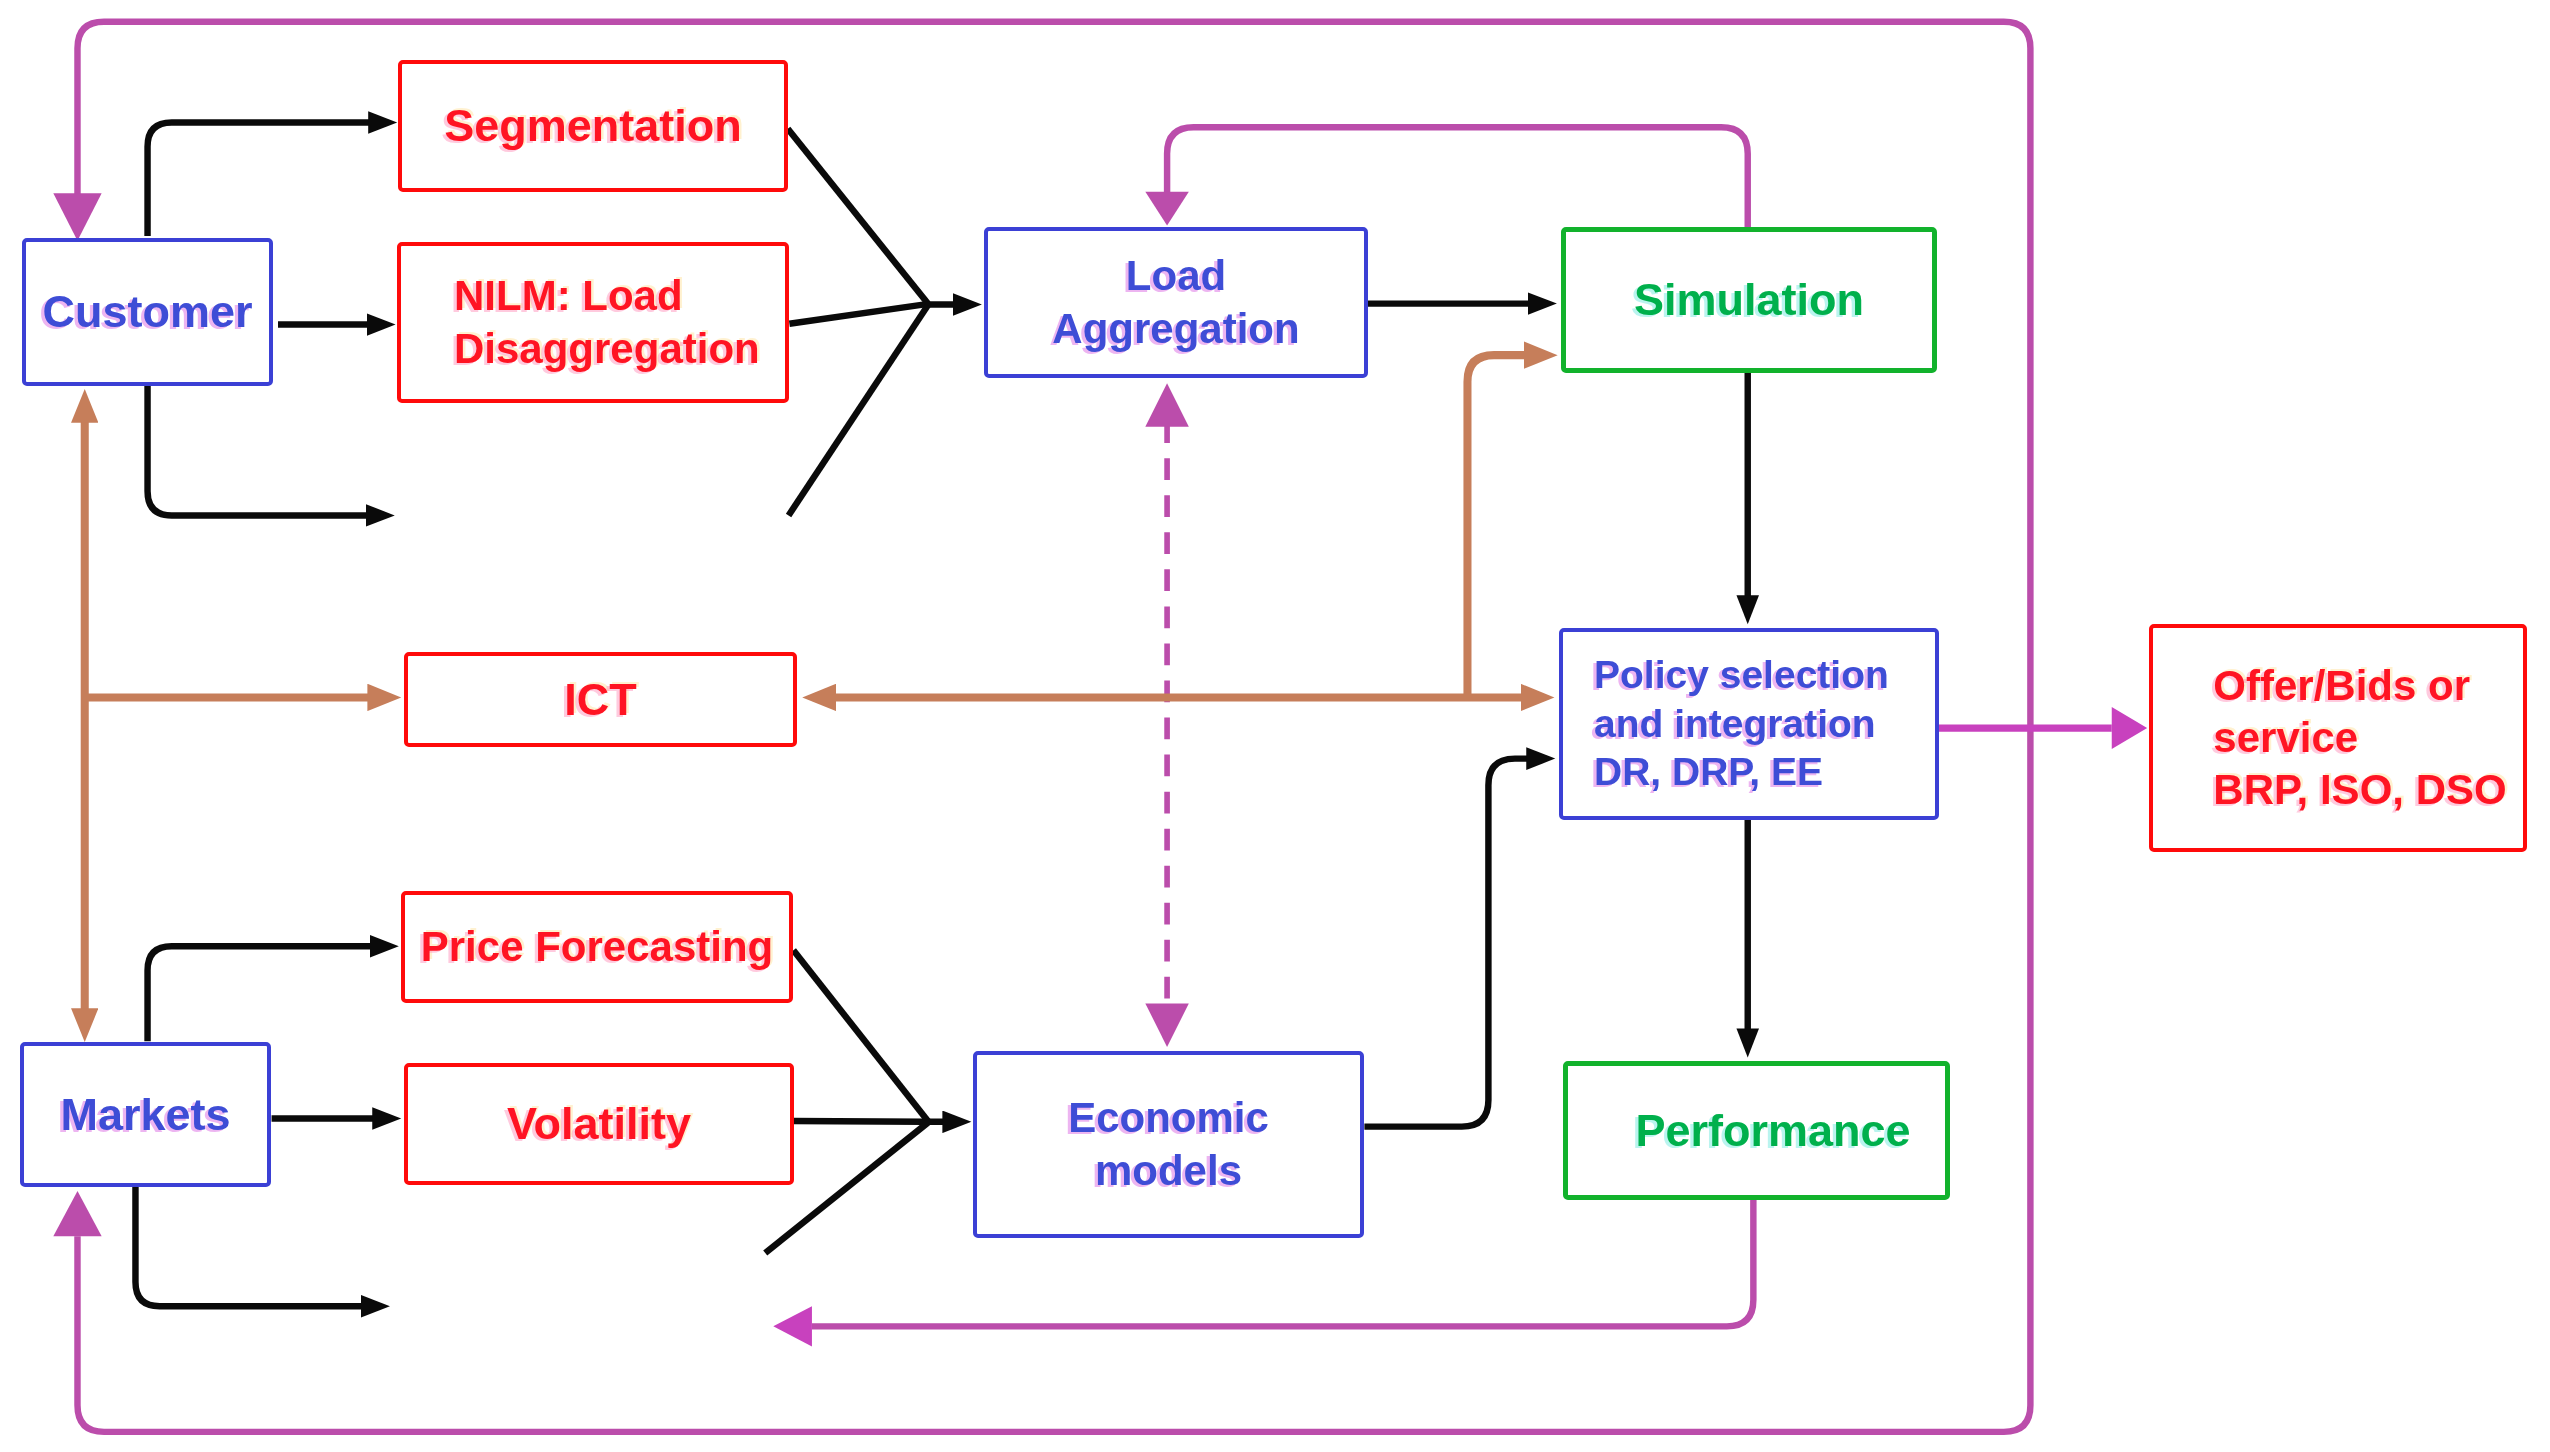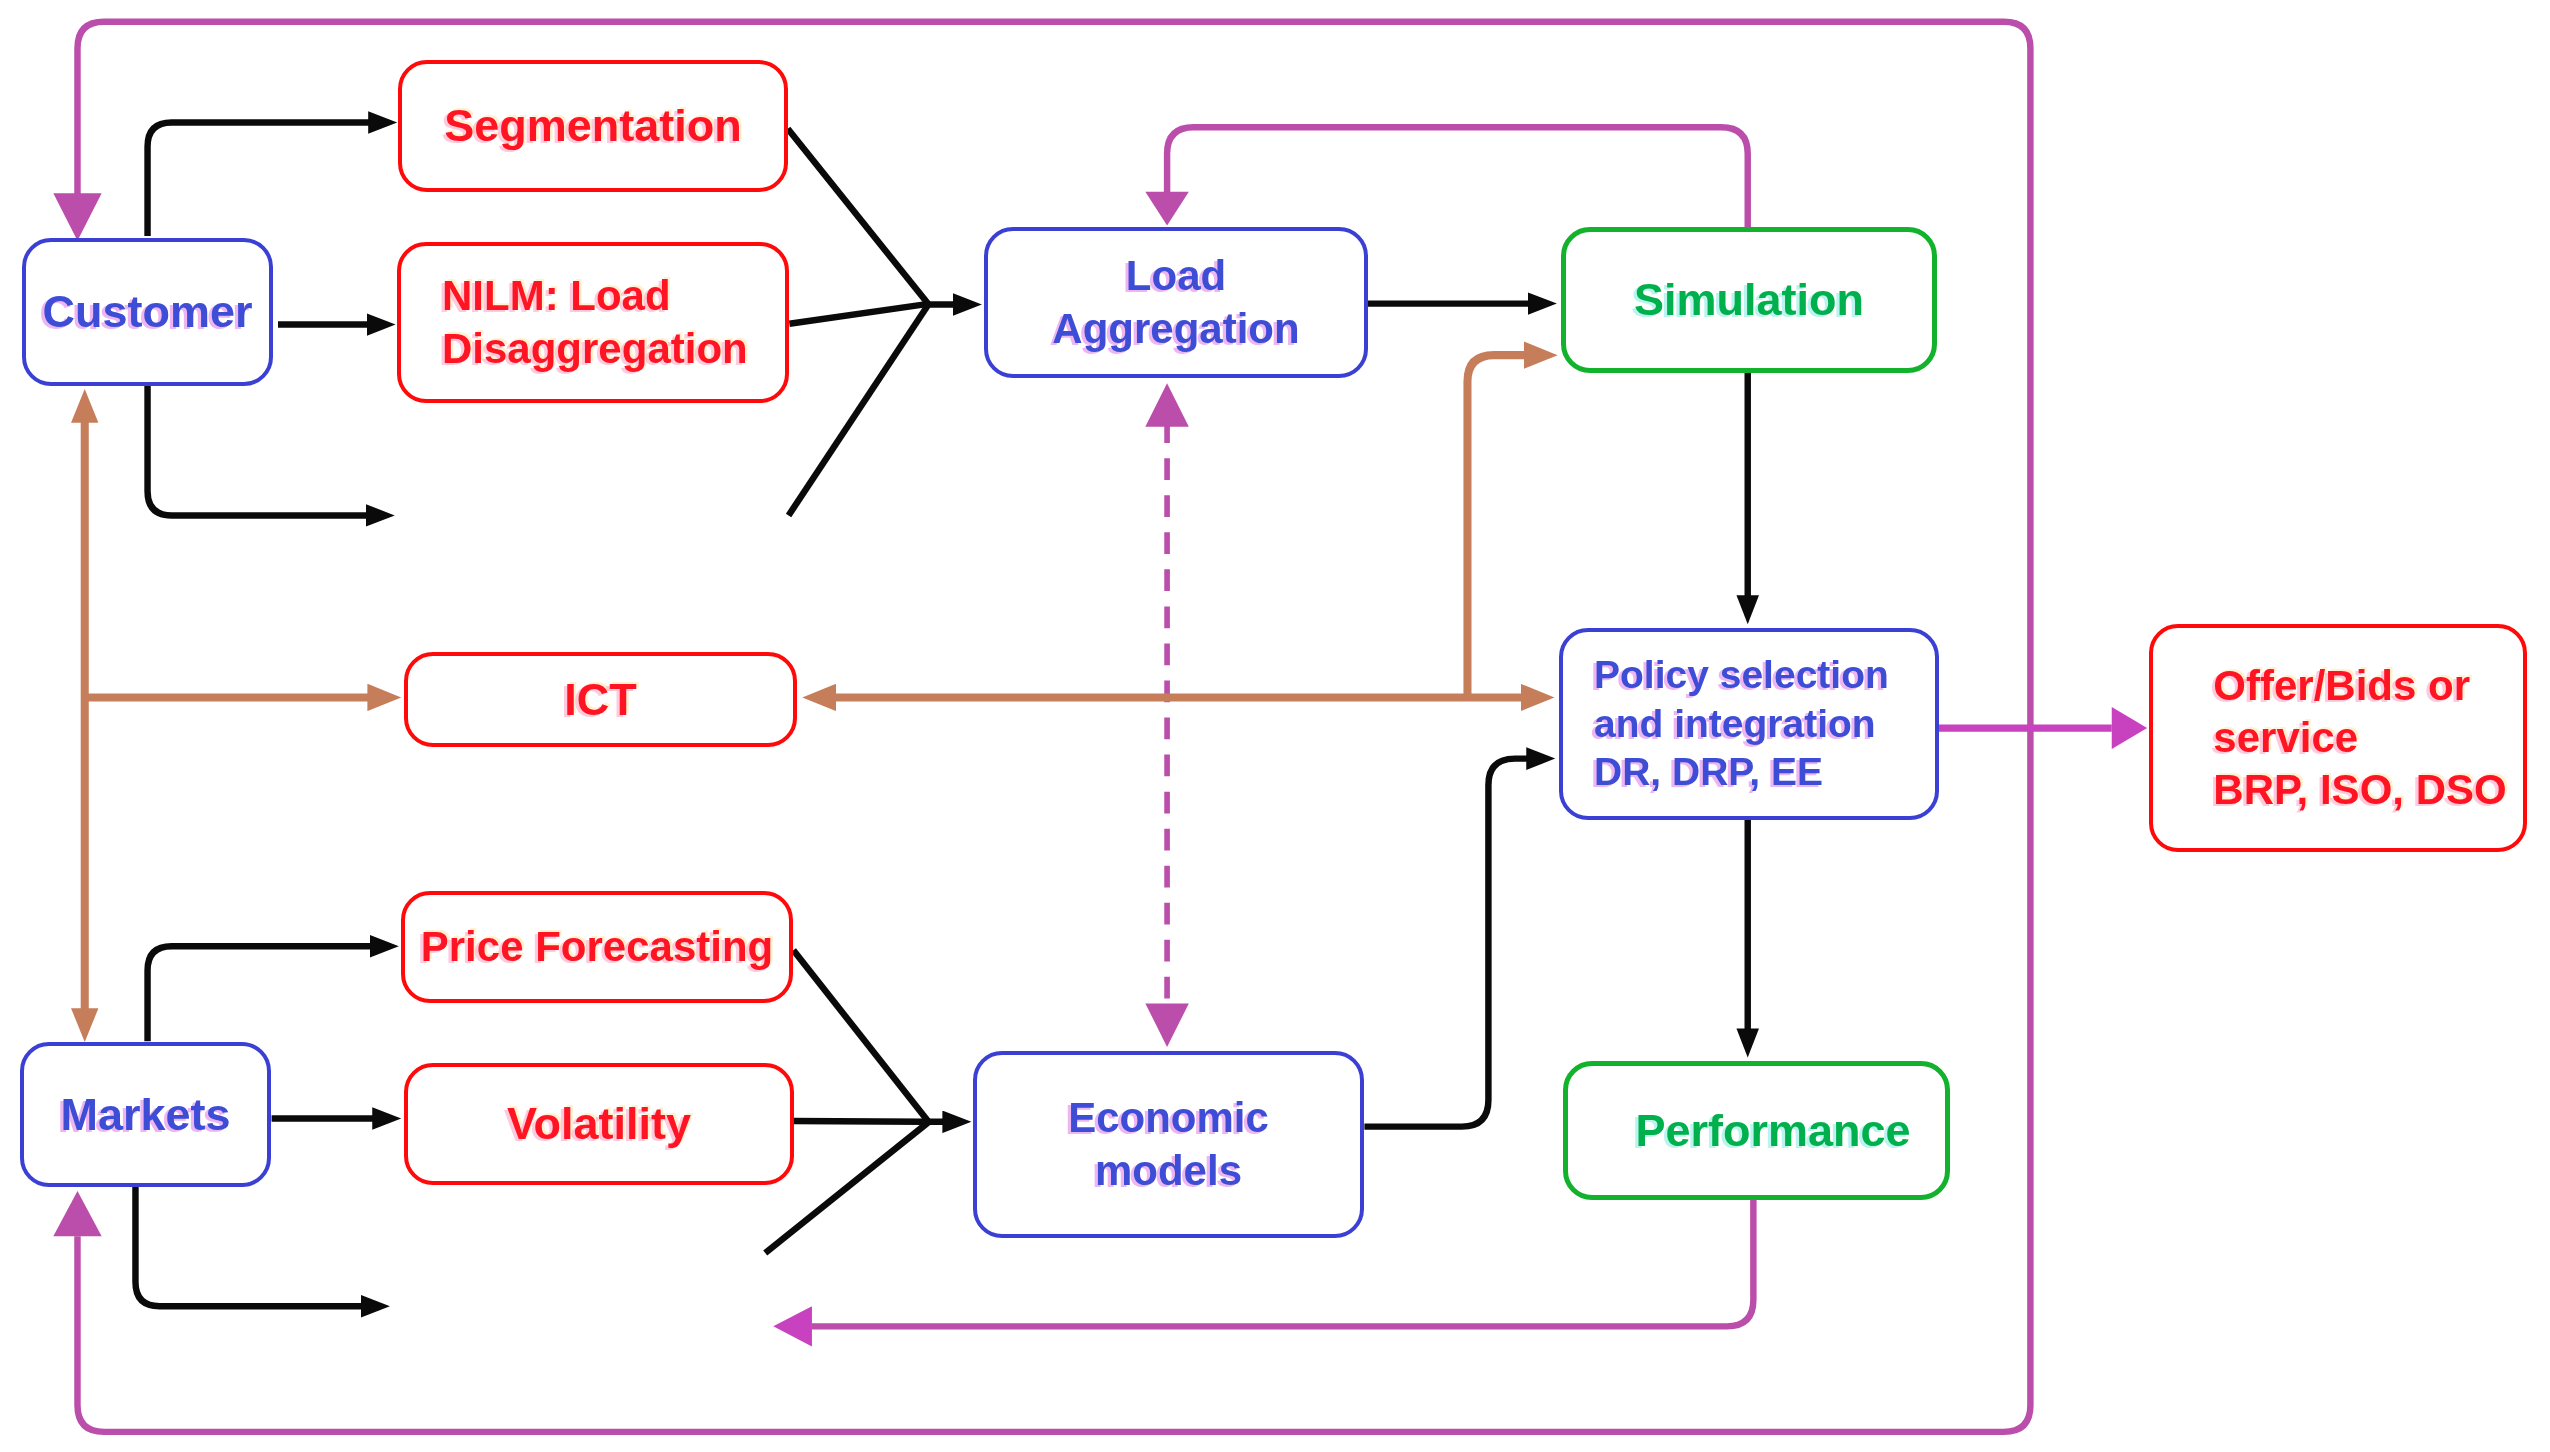--- a/index.html
+++ b/index.html
@@ -20,21 +20,21 @@
   .head-mg{fill:var(--magenta);}
   .head-mg-b{fill:var(--magenta-bright);}
   #ak path{fill:var(--black);}
   #am-e path,#am-s path{fill:var(--brown);}
 
   .node{
     position:absolute;z-index:2;
     box-sizing:border-box;
     background:#ffffff;
     border:4.8px solid #000;
-    border-radius:29px;
+    border-radius:5px;
     display:flex;align-items:center;justify-content:center;
     font-weight:bold;
     line-height:1.24;
     white-space:pre-line;
     text-align:center;
   }
   .node.blue{border-color:var(--blue-border);}
   .node.blue .lbl{color:var(--blue-text);text-shadow:-3.2px 2.4px 0 rgba(222,120,230,0.55);}
   .node.red{border-color:var(--red-border);}
   .node.red .lbl{color:var(--red-text);text-shadow:-3.2px 2.4px 0 rgba(255,150,190,0.5),2.4px -1.6px 0 rgba(255,215,120,0.35);}
@@ -107,21 +107,21 @@
   </svg>
 
   <div class="node blue fs56" style="left:22px;top:238px;width:251px;height:148px;">
     <span class="lbl">Customer</span>
   </div>
 
   <div class="node red fs56" style="left:398px;top:60px;width:390px;height:132px;">
     <span class="lbl">Segmentation</span>
   </div>
 
-  <div class="node red align-left fs52" style="left:397px;top:242px;width:392px;height:161px;padding-left:41px;">
+  <div class="node red align-left fs52" style="left:397px;top:242px;width:392px;height:161px;padding-left:53px;">
     <span class="lbl">NILM: Load
 Disaggregation</span>
   </div>
 
 
   <div class="node red fs56" style="left:404px;top:652px;width:393px;height:95px;">
     <span class="lbl">ICT</span>
   </div>
 
   <div class="node red fs52" style="left:401px;top:891px;width:392px;height:112px;">

